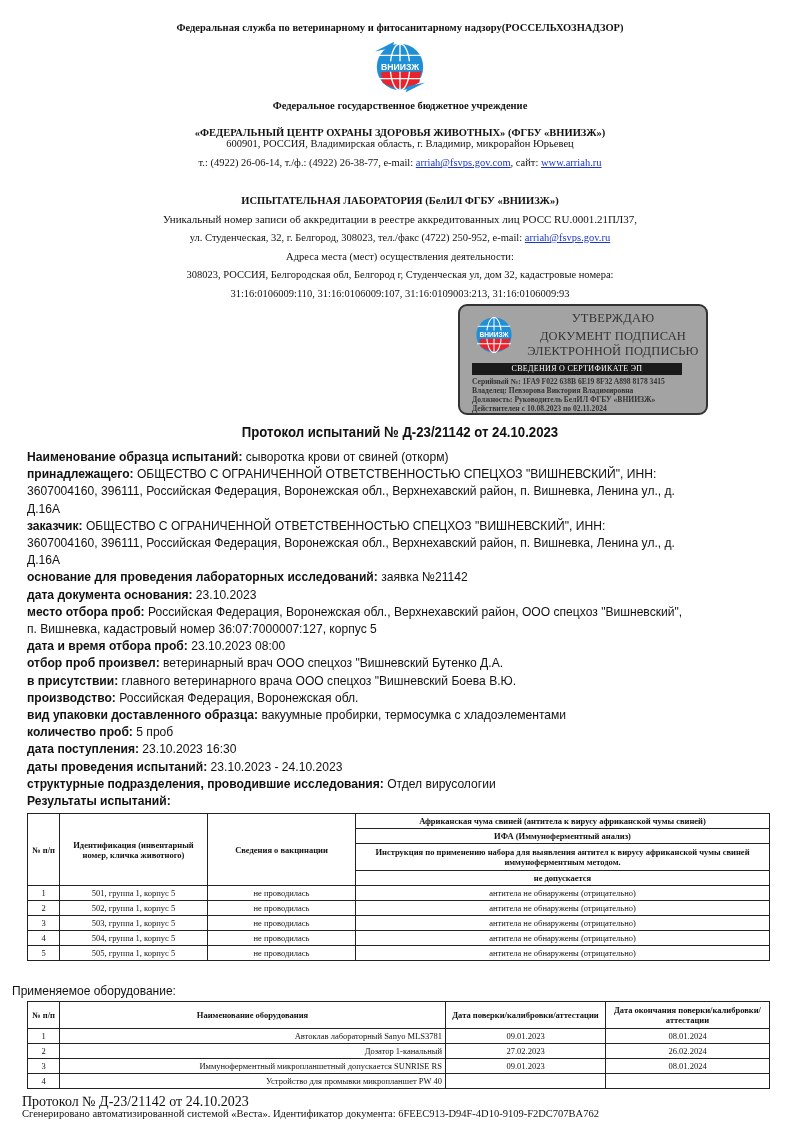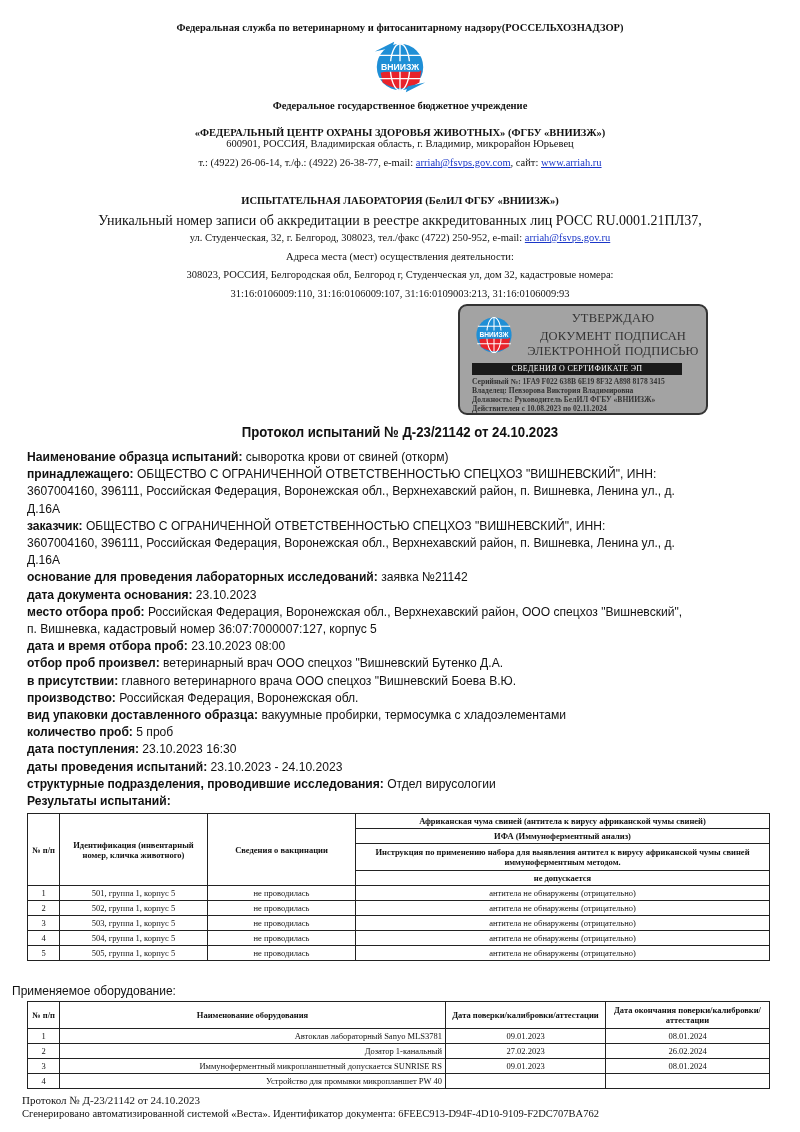--- a/index.html
+++ b/index.html
@@ -7,21 +7,21 @@
   .abs { position:absolute; }
   .center { left:0; width:800px; text-align:center; }
   .hdr-top { top:22px; font-size:10.5px; font-weight:bold; }
   .logo { left:371px; top:38px; width:58px; height:58px; }
   .org-1 { top:100px; font-size:10.5px; font-weight:bold; }
   .org-2 { top:119px; font-size:10.5px; font-weight:bold;margin-top:8px; }
   .org-3 { top:138px; font-size:10.5px; }
   .org-4 { top:157px; font-size:10.5px; }
   a.lnk { color:#1a36c8; text-decoration:underline; }
   .lab-1 { top:195px; font-size:10.5px; font-weight:bold; }
-  .lab-2 { top:213px; font-size:14px; }
+  .lab-2 { top:213px; font-size:11px; }
   .lab-3 { top:232px; font-size:10.5px; }
   .lab-4 { top:251px; font-size:10.5px; }
   .lab-5 { top:269px; font-size:10.5px; }
   .lab-6 { top:288px; font-size:10.5px; }
 
   .stamp { left:458px; top:304px; width:250px; height:111px; border:2px solid #333; border-radius:9px; box-sizing:border-box; background:#a3a3a3; }
   .stamp .s-logo { position:absolute; left:12px; top:7px; width:44px; height:44px; }
   .stamp .s-title { position:absolute; left:62px; width:182px; text-align:center; font-size:12.5px; color:#333; letter-spacing:0.2px; line-height:13px; }
   .stamp .bar { position:absolute; left:12px; top:57px; width:210px; height:12px; background:#1a1a1a; color:#fff; font-size:8px; text-align:center; line-height:12px; letter-spacing:0.3px; }
   .stamp .line { position:absolute; left:12px; font-size:7.6px; color:#333; white-space:nowrap;font-weight:bold; }
@@ -36,21 +36,21 @@
   .res { left:27px; top:813px; width:743px; font-size:8.5px; }
   .res th { font-weight:bold; }
   .res td { height:14px; }
 
   .eq-label { left:12px; top:984px; font-size:12px; font-family:Liberation Sans, sans-serif; }
   .eq { left:27px; top:1001px; width:743px; font-size:8.5px; }
   .eq th { font-weight:bold; height:26px; }
   .eq td { height:14px; }
   .eq td.left { text-align:right; }
 
-  .foot1 { left:22px; top:1094px; font-size:11px; }
+  .foot1 { left:22px; top:1094px; font-size:14px; }
   .foot2 { left:22px; top:1108px; font-size:10.5px; }
 </style>
 </head>
 <body>
 
 <div class="abs center hdr-top">Федеральная служба по ветеринарному и фитосанитарному надзору(РОССЕЛЬХОЗНАДЗОР)</div>
 
 <svg class="abs logo" viewBox="0 0 60 60">
   <circle cx="30" cy="30" r="24" fill="#1f8fd6"></circle>
   <path d="M10 36 Q30 30 52 34 L50 46 Q30 58 12 46 Z" fill="#e8232b"></path>

